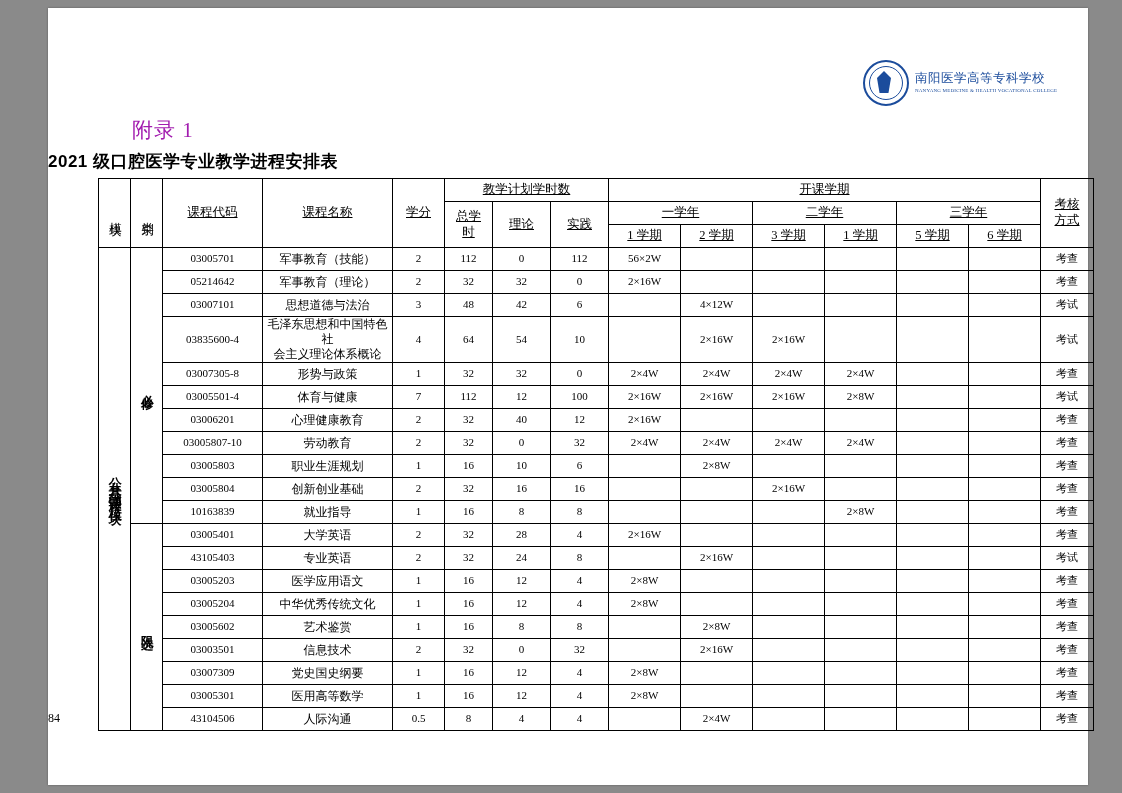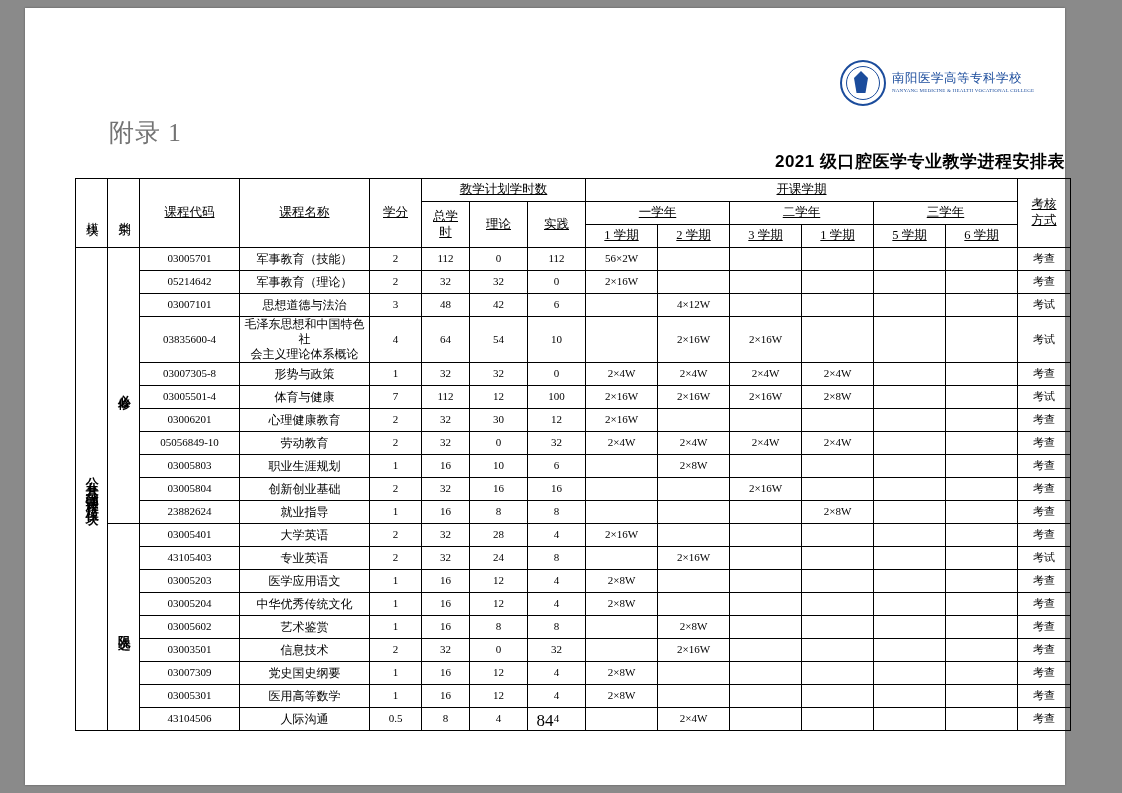--- a/index.html
+++ b/index.html
@@ -8,21 +8,21 @@
   }
   body {
     width: 1122px;
     height: 793px;
     background: #8a8a8a;
     font-family: "Liberation Serif", "DejaVu Serif", serif;
     overflow: hidden;
   }
   .page {
     position: absolute;
-    left: 25px;
+    left: 48px;
     top: 8px;
     width: 1040px;
     height: 777px;
     background: #ffffff;
     box-shadow: 0 0 2px rgba(0,0,0,0.35);
   }
   .logo {
     position: absolute;
     right: 45px;
     top: 52px;
@@ -71,30 +71,30 @@
     font-size: 5px;
     color: #1b4c9c;
     letter-spacing: 0.2px;
     white-space: nowrap;
     margin-top: 2px;
   }
   .appendix {
     position: absolute;
     left: 84px;
     top: 108px;
-    font-size: 25px;
+    font-size: 21px;
     letter-spacing: 1px;
-    color: #737373;
+    color: #a21caf;
   }
   .doc-title {
     position: absolute;
     left: 0;
     right: 0;
     top: 142px;
-    text-align: right;
+    text-align: left;
     font-size: 17px;
     font-weight: bold;
     font-family: "Liberation Sans", sans-serif;
     letter-spacing: 0.5px;
   }
   table.main {
     position: absolute;
     left: 50px;
     top: 170px;
     width: 943px;
@@ -154,22 +154,22 @@
     line-height: 1.3;
   }
   td.code, td.credit, td.total, td.theory, td.practice, td.term, td.exam {
     font-size: 11px;
   }
   .page-num {
     position: absolute;
     left: 0;
     right: 0;
     top: 703px;
-    text-align: center;
-    font-size: 17px;
+    text-align: left;
+    font-size: 12px;
   }
   .two-line {
     display: block;
     line-height: 1.25;
   }
 </style>
 </head>
 <body>
 
 <div class="page">
@@ -323,32 +323,32 @@
         <td class="term">2×8W</td>
         <td class="term"></td>
         <td class="term"></td>
         <td class="exam">考试</td>
       </tr>
       <tr>
         <td class="code">03006201</td>
         <td class="name">心理健康教育</td>
         <td class="credit">2</td>
         <td class="total">32</td>
-        <td class="theory">30</td>
+        <td class="theory">40</td>
         <td class="practice">12</td>
         <td class="term">2×16W</td>
         <td class="term"></td>
         <td class="term"></td>
         <td class="term"></td>
         <td class="term"></td>
         <td class="term"></td>
         <td class="exam">考查</td>
       </tr>
       <tr>
-        <td class="code">05056849-10</td>
+        <td class="code">03005807-10</td>
         <td class="name">劳动教育</td>
         <td class="credit">2</td>
         <td class="total">32</td>
         <td class="theory">0</td>
         <td class="practice">32</td>
         <td class="term">2×4W</td>
         <td class="term">2×4W</td>
         <td class="term">2×4W</td>
         <td class="term">2×4W</td>
         <td class="term"></td>
@@ -379,21 +379,21 @@
         <td class="practice">16</td>
         <td class="term"></td>
         <td class="term"></td>
         <td class="term">2×16W</td>
         <td class="term"></td>
         <td class="term"></td>
         <td class="term"></td>
         <td class="exam">考查</td>
       </tr>
       <tr>
-        <td class="code">23882624</td>
+        <td class="code">10163839</td>
         <td class="name">就业指导</td>
         <td class="credit">1</td>
         <td class="total">16</td>
         <td class="theory">8</td>
         <td class="practice">8</td>
         <td class="term"></td>
         <td class="term"></td>
         <td class="term"></td>
         <td class="term">2×8W</td>
         <td class="term"></td>

